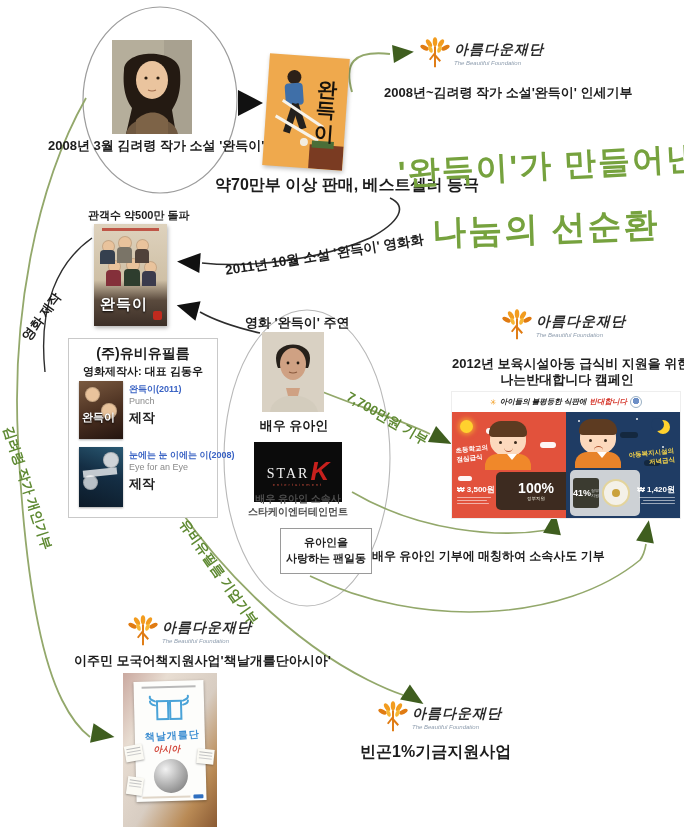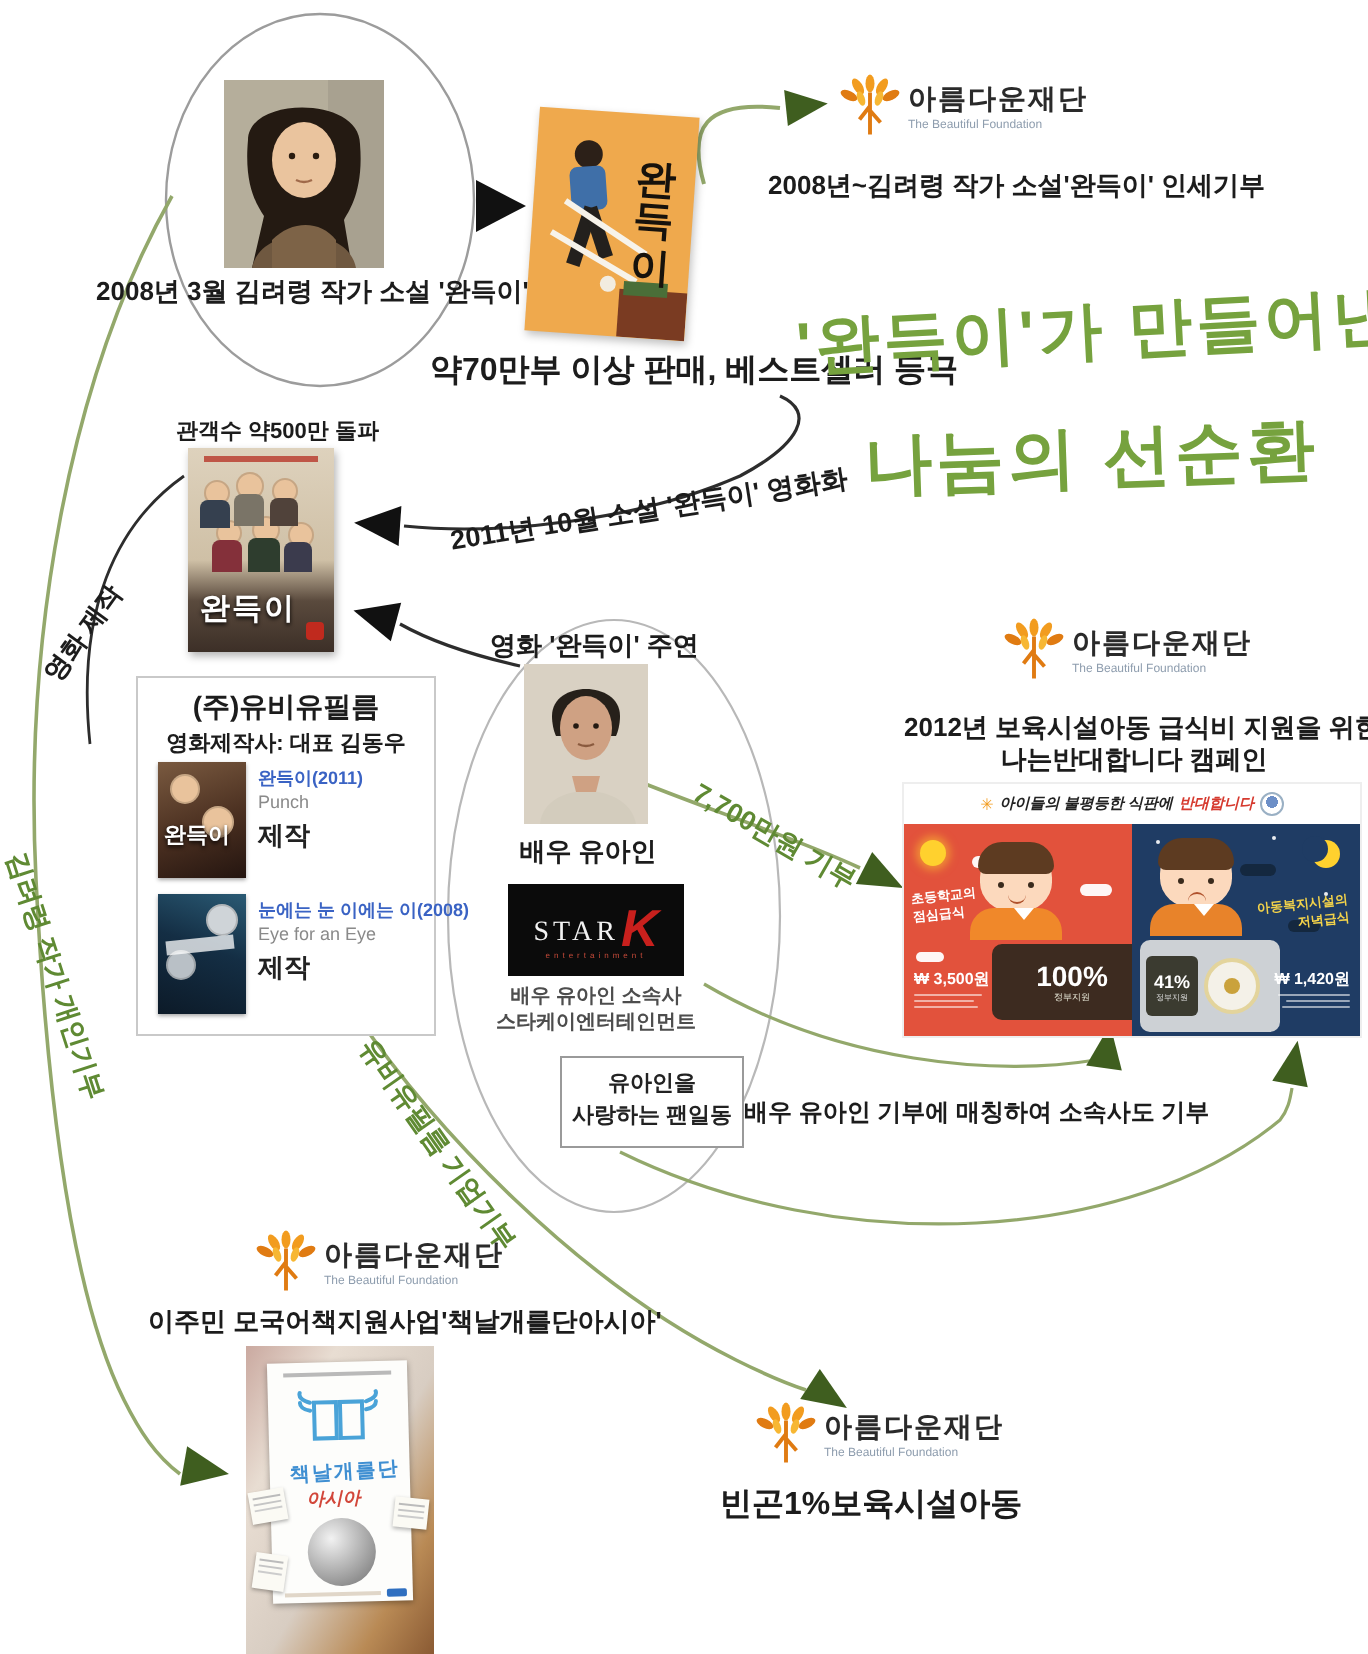--- a/index.html
+++ b/index.html
@@ -4,21 +4,21 @@
 <style>
   html,body{margin:0;padding:0;}
   body{font-family:"Liberation Sans","DejaVu Sans",sans-serif;background:#ffffff;}
   #canvas{position:relative;width:684px;height:827px;background:#fff;overflow:hidden;}
   .abs{position:absolute;}
   .k{font-weight:700;color:#1c1c1c;}
   .green{color:#6f9741;font-weight:700;}
   
   .main-title{color:#76a23e;font-weight:700;letter-spacing:2px;transform:rotate(-3deg);white-space:nowrap;}
   
-  .flogo{display:flex;align-items:center;gap:4px;}
+  .flogo{display:flex;align-items:center;gap:4px;font-style:italic;}
   .flogo .tree{width:30px;height:34px;flex:0 0 auto;}
   .flogo .fname{font-size:14px;font-weight:700;color:#2a2a2a;letter-spacing:1px;}
   .flogo .fsub{font-size:6px;color:#8e9dae;margin-top:1px;}
   .photo{overflow:hidden;}
   
   .company-box{border:1px solid #c9c9c9;background:#fff;}
   .film-title{color:#3a63c4;font-size:9px;font-weight:700;}
   .film-eng{color:#8a8a8a;font-size:9px;}
   .film-label{color:#222;font-size:13px;font-weight:700;margin-top:3px;}
   
@@ -48,21 +48,21 @@
   .boy .hair{position:absolute;left:-1px;top:-3px;width:38px;height:16px;background:#5d3b21;border-radius:18px 18px 6px 6px;}
   .boy .eye{position:absolute;top:17px;width:3px;height:3px;background:#3a2a1c;border-radius:50%;}
   .boy .mouth-smile{position:absolute;left:14px;top:22px;width:9px;height:5px;border:1.5px solid #b0522d;border-top:none;border-left:none;border-right:none;border-radius:0 0 8px 8px;}
   .boy .mouth-sad{position:absolute;left:14px;top:24px;width:9px;height:4px;border:1.5px solid #b0522d;border-bottom:none;border-left:none;border-right:none;border-radius:8px 8px 0 0;}
   .boy .shirt{position:absolute;left:-5px;top:30px;width:46px;height:16px;background:#f0882a;border-radius:12px 12px 0 0;}
   .boy .collar{position:absolute;left:17px;top:30px;width:10px;height:6px;background:#fff;clip-path:polygon(0 0,100% 0,50% 100%);}
   .tray-dark{position:absolute;background:rgba(38,38,28,.88);border-radius:5px;color:#fff;display:flex;flex-direction:column;align-items:center;justify-content:center;}
   .tray-light{position:absolute;background:#cdd1d5;border-radius:5px;display:flex;align-items:center;gap:3px;padding:3px;}
   .pct-big{font-size:14px;font-weight:700;line-height:1;}
   .pct-sub{font-size:4.5px;color:#e8e8d8;margin-top:1px;}
-  .mini-dark{background:#3b3b30;border-radius:3px;color:#fff;display:flex;flex-direction:column;align-items:center;justify-content:center;width:26px;height:30px;}
+  .mini-dark{background:#3b3b30;border-radius:3px;color:#fff;display:flex;flex-direction:row;align-items:center;justify-content:center;width:26px;height:30px;}
   .plate{width:24px;height:24px;border-radius:50%;background:#f4f1e8;border:2px solid #e3d49c;display:flex;align-items:center;justify-content:center;}
   .plate i{width:8px;height:8px;border-radius:50%;background:#caa23c;display:block;}
   .price{font-size:8px;font-weight:700;color:#fff;white-space:nowrap;}
   .tinyline{height:1.5px;background:rgba(255,255,255,.55);border-radius:1px;margin-top:1.5px;}
   .note{font-weight:700;font-size:6.5px;line-height:1.4;transform:rotate(-6deg);}
   
   .bphoto{background:linear-gradient(120deg,#caa9a0 0%,#e8ddd2 25%,#d8cdc2 55%,#b98a55 80%,#8a5a33 100%);}
   .poster-card{position:absolute;left:12px;top:8px;width:70px;height:120px;background:#fdfdfb;box-shadow:0 1px 3px rgba(0,0,0,.35);transform:rotate(-1.5deg);}
   .sticky{position:absolute;background:#fbfaf4;box-shadow:0 1px 2px rgba(0,0,0,.3);}
   .sticky::before{content:"";position:absolute;left:2px;top:3px;right:2px;height:1px;background:#bbb;box-shadow:0 3px 0 #c5c5c5,0 6px 0 #ccc;}
@@ -254,21 +254,21 @@
       <ellipse cx="31" cy="32" rx="13" ry="16" fill="#cfa183"></ellipse>
       <circle cx="26" cy="31" r="1.4" fill="#241a12"></circle>
       <circle cx="36" cy="31" r="1.4" fill="#241a12"></circle>
       <path d="M27 40 Q31 42 35 40" stroke="#8a5a3e" stroke-width="1.2" fill="none"></path>
       <path d="M8 80 C10 58 52 58 56 80 Z" fill="#d3ccbd"></path>
       <path d="M24 56 L38 56 L36 64 L26 64 Z" fill="#cfa183"></path>
     </svg>
   </div>
   <div class="abs k" style="left:256px;top:417px;width:76px;text-align:center;font-size:13px;white-space:nowrap;">배우 유아인</div>
 
-  <div class="abs stark" style="left:254px;top:442px;width:88px;height:46px;">
+  <div class="abs stark" style="left:254px;top:442px;width:88px;height:60px;">
     <div class="row">
       <span class="star">STAR</span>
       <span class="kk">K</span>
     </div>
     <div class="ent">entertainment</div>
   </div>
   <div class="abs fanbox" style="left:280px;top:528px;width:90px;height:44px;">
     <div>유아인을</div>
     <div>사랑하는 팬일동</div>
   </div>
@@ -408,15 +408,15 @@
 
   <div class="abs flogo" style="left:378px;top:700px;">
     <svg class="tree" viewBox="0 0 40 44">
         <use href="#tree"></use>
       </svg>
     <div>
       <div class="fname">아름다운재단</div>
       <div class="fsub">The Beautiful Foundation</div>
     </div>
   </div>
-  <div class="abs k" style="left:360px;top:742px;font-size:16px;white-space:nowrap;">빈곤1%보육시설아동</div>
+  <div class="abs k" style="left:360px;top:742px;font-size:16px;white-space:nowrap;">빈곤1%기금지원사업</div>
 
 </div>
 
 </body></html>

